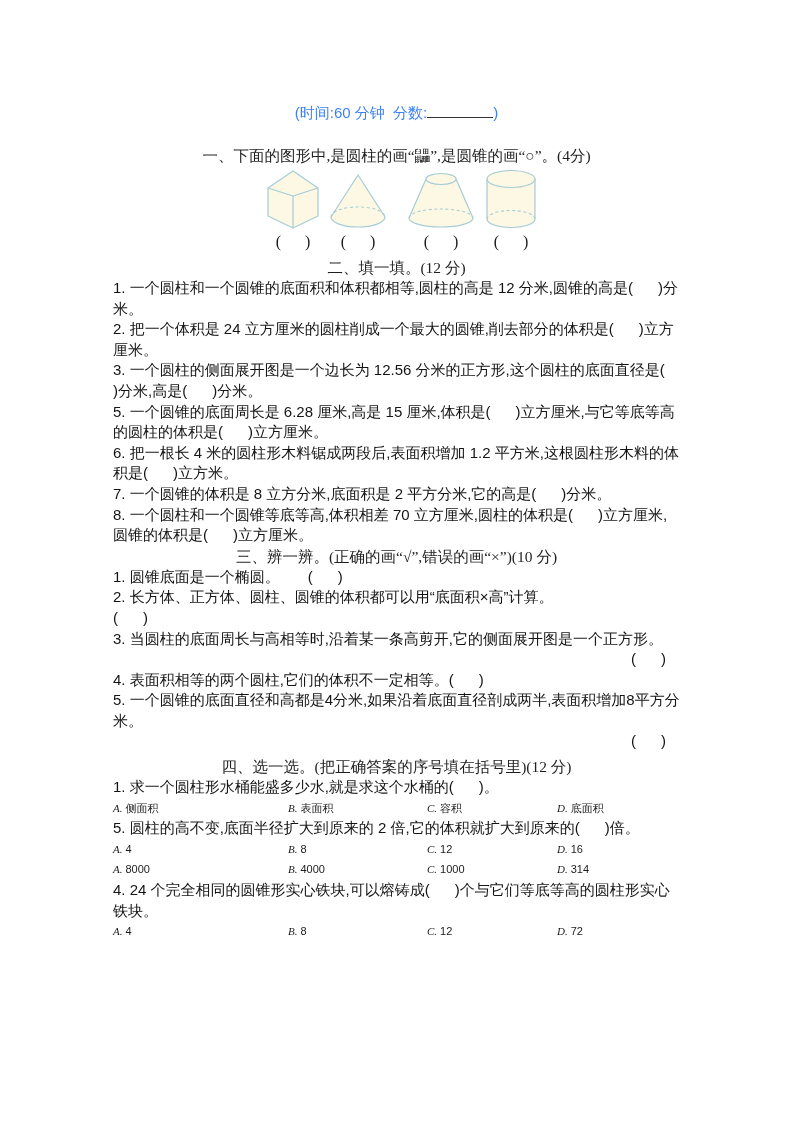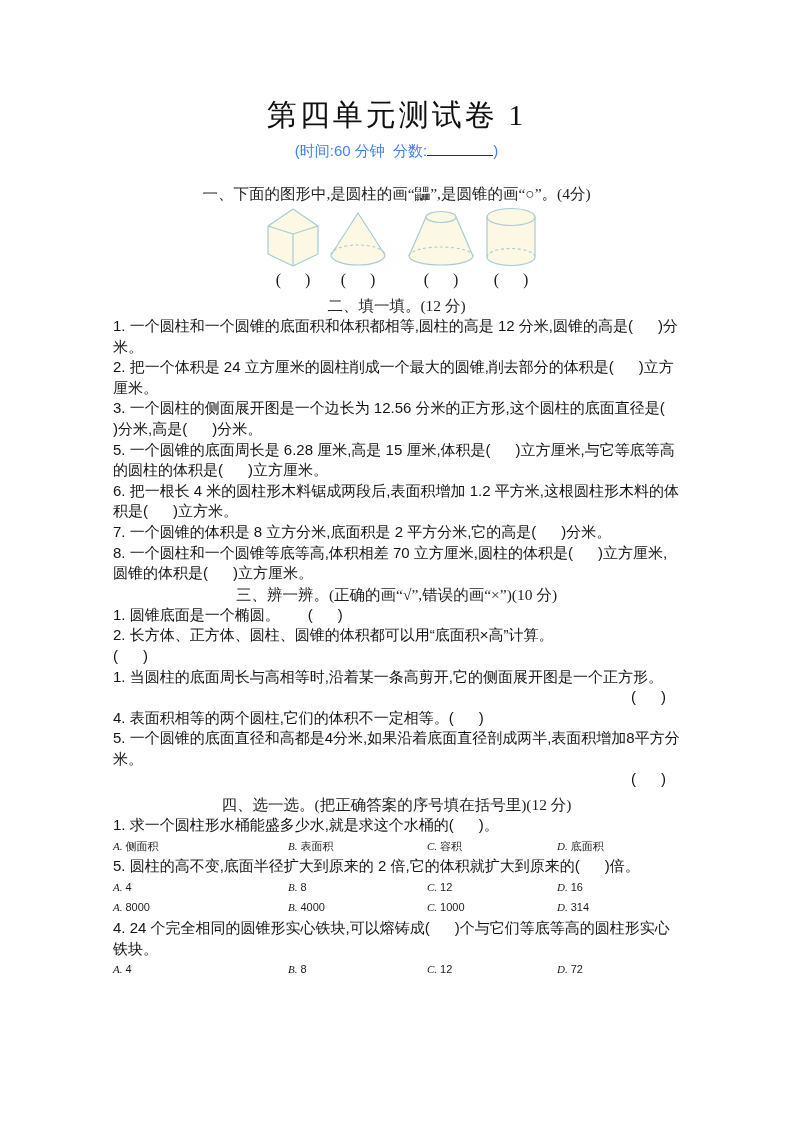--- a/index.html
+++ b/index.html
@@ -45,21 +45,20 @@
   .judge-between {display:flex; justify-content:flex-start; padding-right:14px;}
   .opts {display:grid; grid-template-columns:175px 139px 130px 1fr; font-size:11px; line-height:20.6px;}
   .opt {white-space:pre;}
   .opt .letter {font-family:"Liberation Serif","DejaVu Serif",serif; font-style:italic; font-weight:400; margin-right:3px;}
 </style>
 </head>
 <body>
 
 <div class="page">
 
-  <h1 class="title">第四单元测试卷 1</h1>
 
   <div class="meta"><span>(时间:60 分钟  分数:</span><span class="score-blank"></span><span>)</span></div>
 
   <p class="sec-head sec1-head">一、下面的图形中,是圆柱的画“鼺”,是圆锥的画“○”。(4分)</p>
 
   <div class="shapes-row">
     <div class="cell cw1">
       <svg class="fig" width="56" height="60" viewBox="0 0 56 60">
         <path class="solid" d="M28 2 L53 19 L53 47 L28 59 L3 47 L3 19 Z"></path>
         <path class="edge" d="M3 19 L28 27 L53 19"></path>
@@ -109,21 +108,21 @@
   <p class="q">3. 一个圆柱的侧面展开图是一个边长为 12.56 分米的正方形,这个圆柱的底面直径是(      )分米,高是(      )分米。</p>
   <p class="q">5. 一个圆锥的底面周长是 6.28 厘米,高是 15 厘米,体积是(      )立方厘米,与它等底等高的圆柱的体积是(      )立方厘米。</p>
   <p class="q">6. 把一根长 4 米的圆柱形木料锯成两段后,表面积增加 1.2 平方米,这根圆柱形木料的体积是(      )立方米。</p>
   <p class="q">7. 一个圆锥的体积是 8 立方分米,底面积是 2 平方分米,它的高是(      )分米。</p>
   <p class="q">8. 一个圆柱和一个圆锥等底等高,体积相差 70 立方厘米,圆柱的体积是(      )立方厘米,圆锥的体积是(      )立方厘米。</p>
 
   <p class="sec-head">三、辨一辨。(正确的画“√”,错误的画“×”)(10 分)</p>
   <p class="q judge-inline"><span>1. 圆锥底面是一个椭圆。</span><span class="slot">(      )</span></p>
   <p class="q">2. 长方体、正方体、圆柱、圆锥的体积都可以用“底面积×高”计算。</p>
   <p class="q">(      )</p>
-  <p class="q">1. 当圆柱的底面周长与高相等时,沿着某一条高剪开,它的侧面展开图是一个正方形。</p>
+  <p class="q">3. 当圆柱的底面周长与高相等时,沿着某一条高剪开,它的侧面展开图是一个正方形。</p>
   <p class="q slot-right">(      )</p>
   <p class="q judge-between"><span>4. 表面积相等的两个圆柱,它们的体积不一定相等。</span><span class="slot">(      )</span></p>
   <p class="q">5. 一个圆锥的底面直径和高都是4分米,如果沿着底面直径剖成两半,表面积增加8平方分米。</p>
   <p class="q slot-right">(      )</p>
 
   <p class="sec-head mt4">四、选一选。(把正确答案的序号填在括号里)(12 分)</p>
 
   <p class="q">1. 求一个圆柱形水桶能盛多少水,就是求这个水桶的(      )。</p>
   <div class="opts">
     <span class="opt"><span class="letter">A.</span><span>侧面积</span></span>

